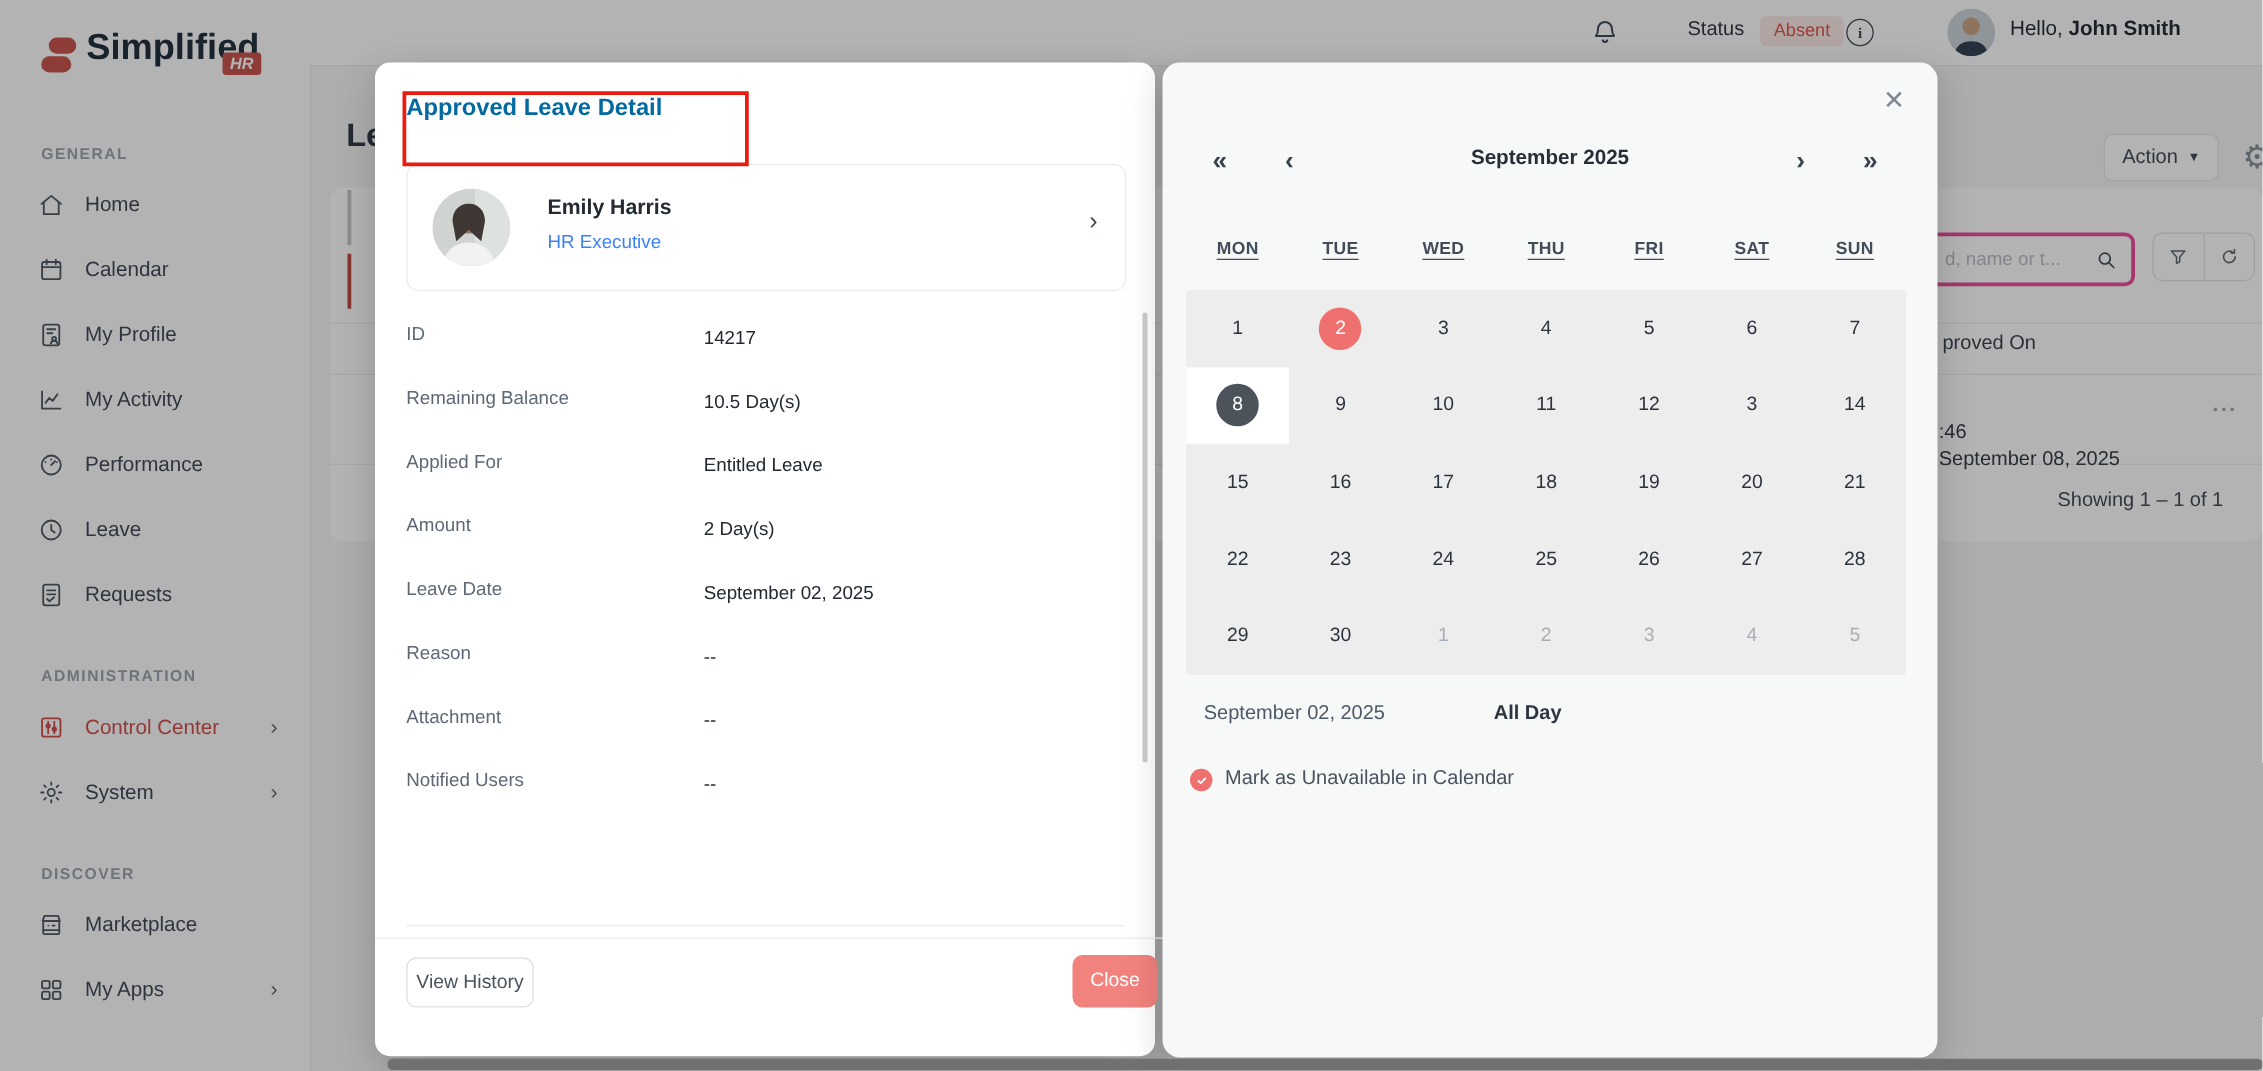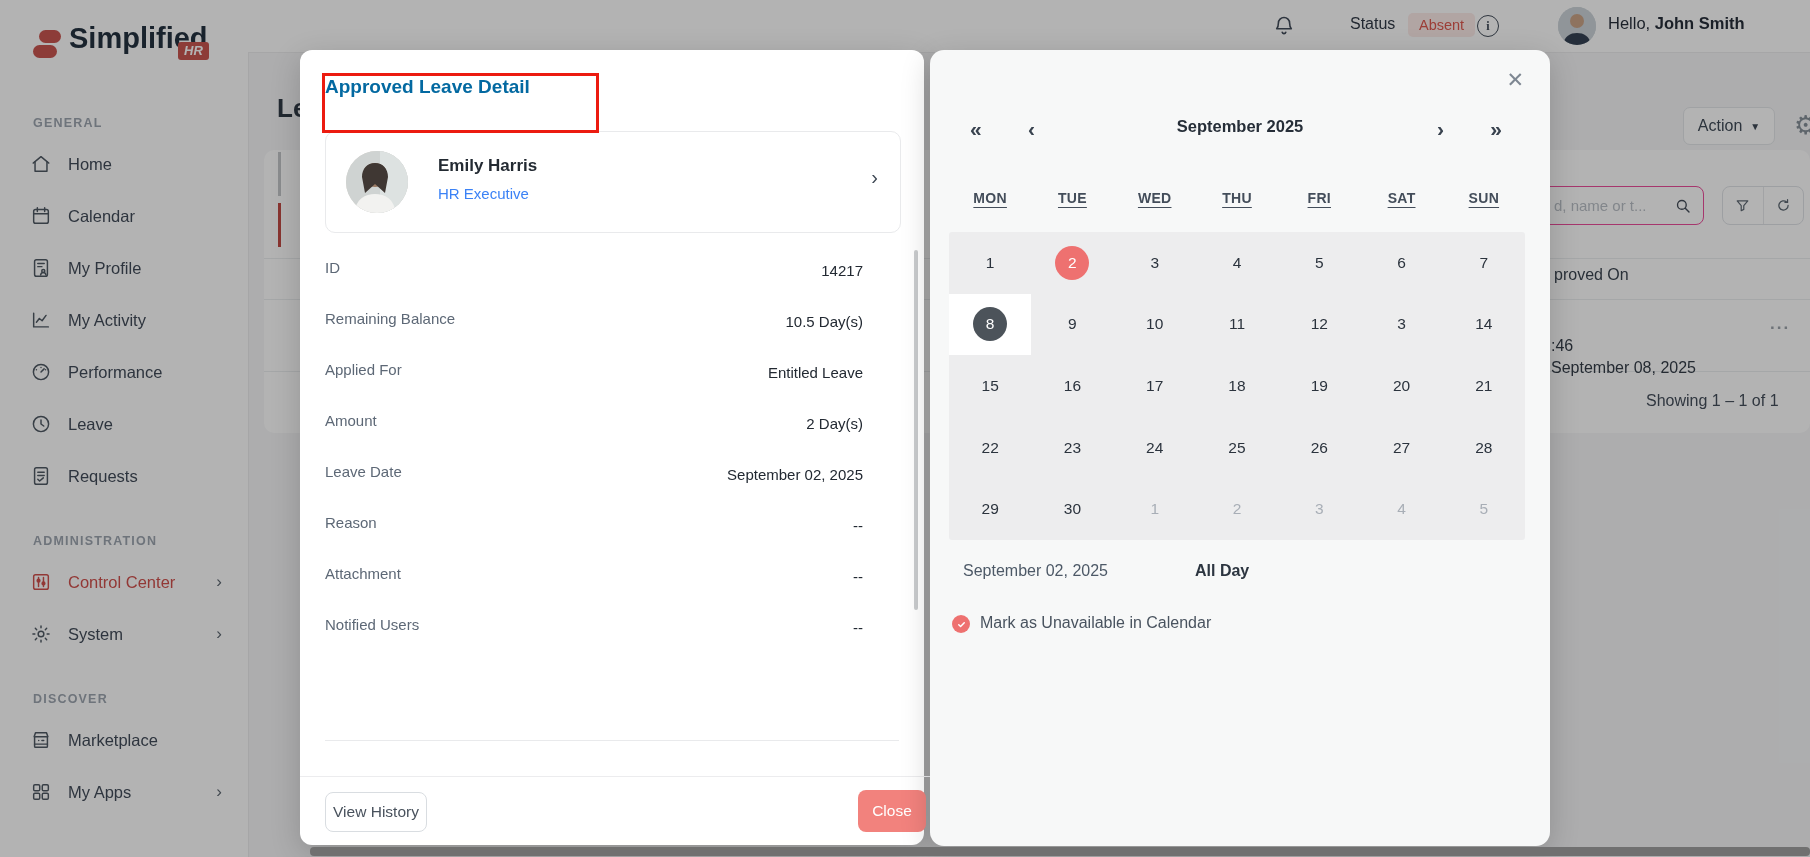--- a/index.html
+++ b/index.html
@@ -33,21 +33,21 @@
   .nav-chevron{position:absolute;right:26px;font-size:17px;color:#5a646f;}
   .nav-icon svg{width:22px;height:22px;display:block;}
   
   .page-title{position:absolute;left:277px;top:93px;font-size:26px;font-weight:600;color:#2a3440;z-index:1;white-space:nowrap;}
   .content-card{position:absolute;left:264px;top:150px;width:1546px;height:283px;background:#fff;border-radius:10px;z-index:1;}
   .tabline-grey{position:absolute;left:278px;top:152px;width:3px;height:44px;background:#c3c6c9;z-index:2;}
   .tabline-red{position:absolute;left:278px;top:203px;width:3px;height:44px;background:#c0443f;z-index:2;}
   .action-btn{position:absolute;left:1683px;top:107px;width:90px;height:36px;background:#fff;border:1px solid #e3e6e9;border-radius:7px;display:flex;align-items:center;justify-content:center;gap:8px;font-size:16px;color:#3a4552;z-index:1;}
   .action-caret{font-size:10px;color:#3a4552;}
   .gear-partial{position:absolute;left:1794px;top:110px;font-size:26px;color:#828c96;z-index:1;}
-  .search-box{position:absolute;left:1540px;top:186px;width:162px;height:37px;background:#fff;border:1px solid #ec4899;border-radius:8px;z-index:1;display:flex;align-items:center;}
+  .search-box{position:absolute;left:1540px;top:186px;width:162px;height:37px;background:#fff;border:3px solid #ec4899;border-radius:8px;z-index:1;display:flex;align-items:center;}
   .search-box input{border:0;outline:0;background:transparent;flex:1;min-width:0;padding:0 0 0 13px;font-size:15px;color:#4a545f;font-family:"Liberation Sans",sans-serif;}
   .search-box input::placeholder{color:#b7bdc4;}
   .search-ic{width:18px;height:18px;margin:0 11px 0 2px;color:#3e4854;flex:0 0 18px;}
   .filter-group{position:absolute;left:1722px;top:186px;width:80px;height:37px;background:#fff;border:1px solid #dfe2e6;border-radius:8px;display:flex;z-index:1;}
   .filter-cell{flex:1;display:flex;align-items:center;justify-content:center;color:#59646f;}
   .filter-cell + .filter-cell{border-left:1px solid #e6e8eb;}
   .filter-cell svg{width:17px;height:17px;}
   .hline{position:absolute;left:264px;width:1546px;height:1px;background:#ebedef;z-index:1;}
   .th-approved{position:absolute;left:1554px;top:266px;font-size:16px;color:#343e4a;z-index:1;white-space:nowrap;}
   .td-date1{position:absolute;left:1551px;top:311px;font-size:16px;color:#2e3742;z-index:1;white-space:nowrap;margin-top:48px;}
@@ -62,24 +62,24 @@
   .annotation-box{position:absolute;left:322px;top:73px;width:271px;height:54px;border:3px solid #ec1b10;z-index:30;}
   .emp-card{position:absolute;left:25px;top:81px;width:574px;height:100px;border:1px solid #e9eaec;border-radius:10px;}
   .emp-avatar{position:absolute;left:20px;top:19px;width:62px;height:62px;border-radius:50%;overflow:hidden;background:#d8d2cc;}
   .emp-name{position:absolute;left:112px;top:24px;font-size:17px;font-weight:700;color:#232a32;}
   .emp-role{position:absolute;left:112px;top:53px;font-size:15px;color:#3b82f6;}
   .emp-chevron{position:absolute;right:22px;top:34px;font-size:20px;color:#3e4854;}
   .modal-body{position:absolute;left:25px;top:196px;width:574px;}
   .field-row{display:flex;align-items:flex-start;height:51px;box-sizing:border-box;padding-top:13px;}
   .field-row.tall{height:77px;}
   .field-label{width:238px;flex:0 0 238px;font-size:15px;color:#5d6876;}
-  .field-value{font-size:15px;color:#222932;width:300px;line-height:1.55;text-align:right;}
+  .field-value{font-size:15px;color:#222932;width:300px;line-height:1.55;}
   .warn-icon{display:inline-flex;align-items:center;justify-content:center;width:16px;height:16px;border:1.5px solid #e4605e;border-radius:50%;color:#e4605e;font-size:10.5px;font-weight:700;margin:0 5px;vertical-align:-3px;}
   .modal-divider{position:absolute;left:25px;top:690px;width:574px;height:1px;background:#e9eaec;}
-  .modal-footer{position:absolute;left:0;top:726px;width:656px;height:72px;border-top:1px solid #ececee;}
+  .modal-footer{position:absolute;left:0;top:700px;width:656px;height:72px;border-top:1px solid #ececee;}
   .btn-history{position:absolute;left:25px;top:15px;width:102px;height:40px;background:#fff;border:1px solid #d9dde1;border-radius:8px;font-size:15.5px;color:#49525d;display:flex;align-items:center;justify-content:center;}
   .btn-close{position:absolute;right:30px;top:13px;width:68px;height:42px;background:#f2827d;border:none;border-radius:8px;font-size:15.5px;color:#fff;display:flex;align-items:center;justify-content:center;}
   .modal-scroll{position:absolute;right:6px;top:200px;width:4px;height:360px;background:#c9cbcd;border-radius:2px;}
   
   .calpanel{position:absolute;left:930px;top:50px;width:620px;height:796px;background:#f7f8f8;border-radius:14px;z-index:20;box-shadow:0 8px 30px rgba(0,0,0,0.18);}
   .cal-close{position:absolute;right:26px;top:18px;font-size:21px;color:#7e8792;cursor:pointer;}
   .cal-nav{position:absolute;left:0;top:64px;width:620px;height:30px;}
   .cal-month{position:absolute;left:0;right:0;top:3px;text-align:center;font-size:16.5px;font-weight:700;color:#262e38;}
   .cal-arrow{position:absolute;top:0;font-size:21px;font-weight:600;color:#39434f;cursor:pointer;line-height:30px;}
   .ar-prevyear{left:40px;} .ar-prevmon{left:98px;} .ar-nextmon{right:106px;} .ar-nextyear{right:48px;}

